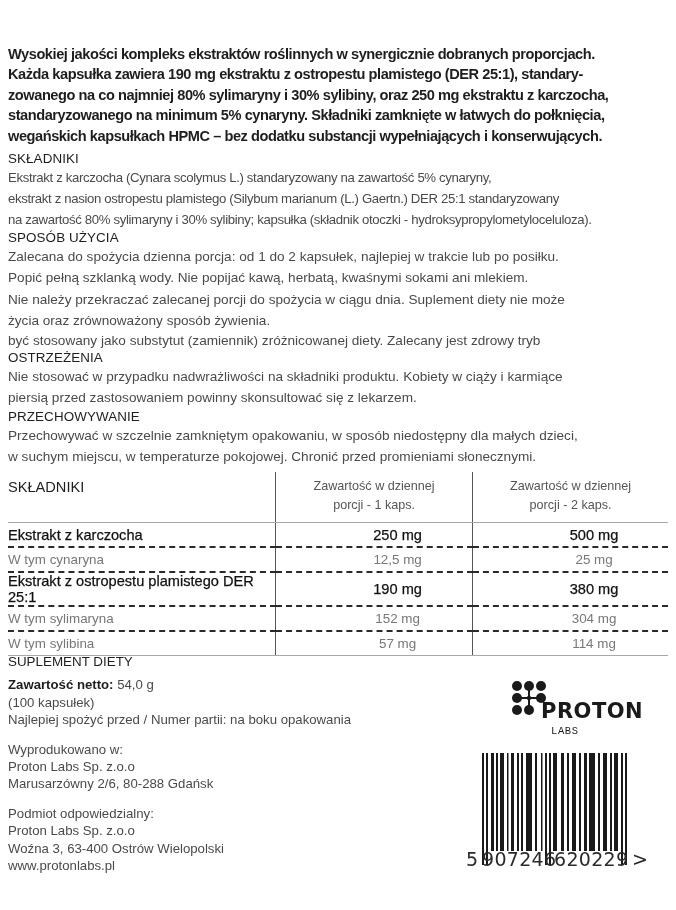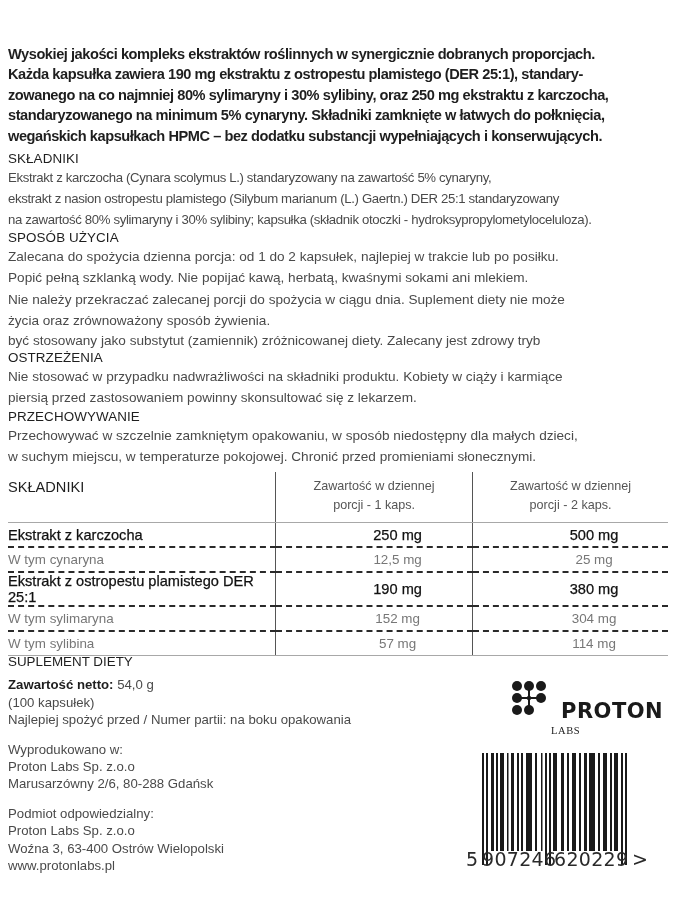--- a/index.html
+++ b/index.html
@@ -44,22 +44,22 @@
   .tbl tr.main td { color: #111; font-weight: 400; font-size: 14.6px; margin-top: 47px; -webkit-text-stroke: 0.25px #111; }
   .tbl tr.sub td { color: #777; font-size: 13.4px; }
 
   .footer { position: absolute; left: 8px; top: 653px; width: 440px; font-size: 13.2px; color: #4a4a4a; line-height: 17.4px; }
   .footer .title { color: #1e1e1e; font-size: 13.4px; margin-bottom: 6px; }
   .footer p { margin: 0; white-space: nowrap; }
   .footer .gap { height: 12px; }
   .footer b { color: #1e1e1e; font-weight: 700; }
 
   .logo { position: absolute; left: 511px; top: 680px; width: 150px; height: 64px; }
-  .logo .word { position: absolute; left: 30px; top: 19px; font-family: "DejaVu Sans", sans-serif; font-weight: 700; font-size: 21px; color: #1a1a1a; letter-spacing: 0.5px; margin-left: 20px; }
-  .logo .labs { position: absolute; left: 40px; top: 45px; font-family: Liberation Serif, serif; font-size: 10.5px; color: #1a1a1a; letter-spacing: 0.6px; }
+  .logo .word { position: absolute; left: 30px; top: 19px; font-family: "DejaVu Sans", sans-serif; font-weight: 700; font-size: 21px; color: #1a1a1a; letter-spacing: 0.5px; }
+  .logo .labs { position: absolute; left: 40px; top: 45px; font-family: Liberation Mono, monospace; font-size: 10.5px; color: #1a1a1a; letter-spacing: 0.6px; }
 
   .barcode { position: absolute; left: 466px; top: 750px; width: 210px; height: 130px; }
   .barcode .digits { position: absolute; top: 98px; font-family: "DejaVu Sans", sans-serif; font-size: 19px; color: #2a2a2a; }
 </style>
 </head>
 <body>
 
 <div class="intro">
   <p>Wysokiej jakości kompleks ekstraktów roślinnych w synergicznie dobranych proporcjach.</p>
   <p>Każda kapsułka zawiera 190 mg ekstraktu z ostropestu plamistego (DER 25:1), standary-</p>

